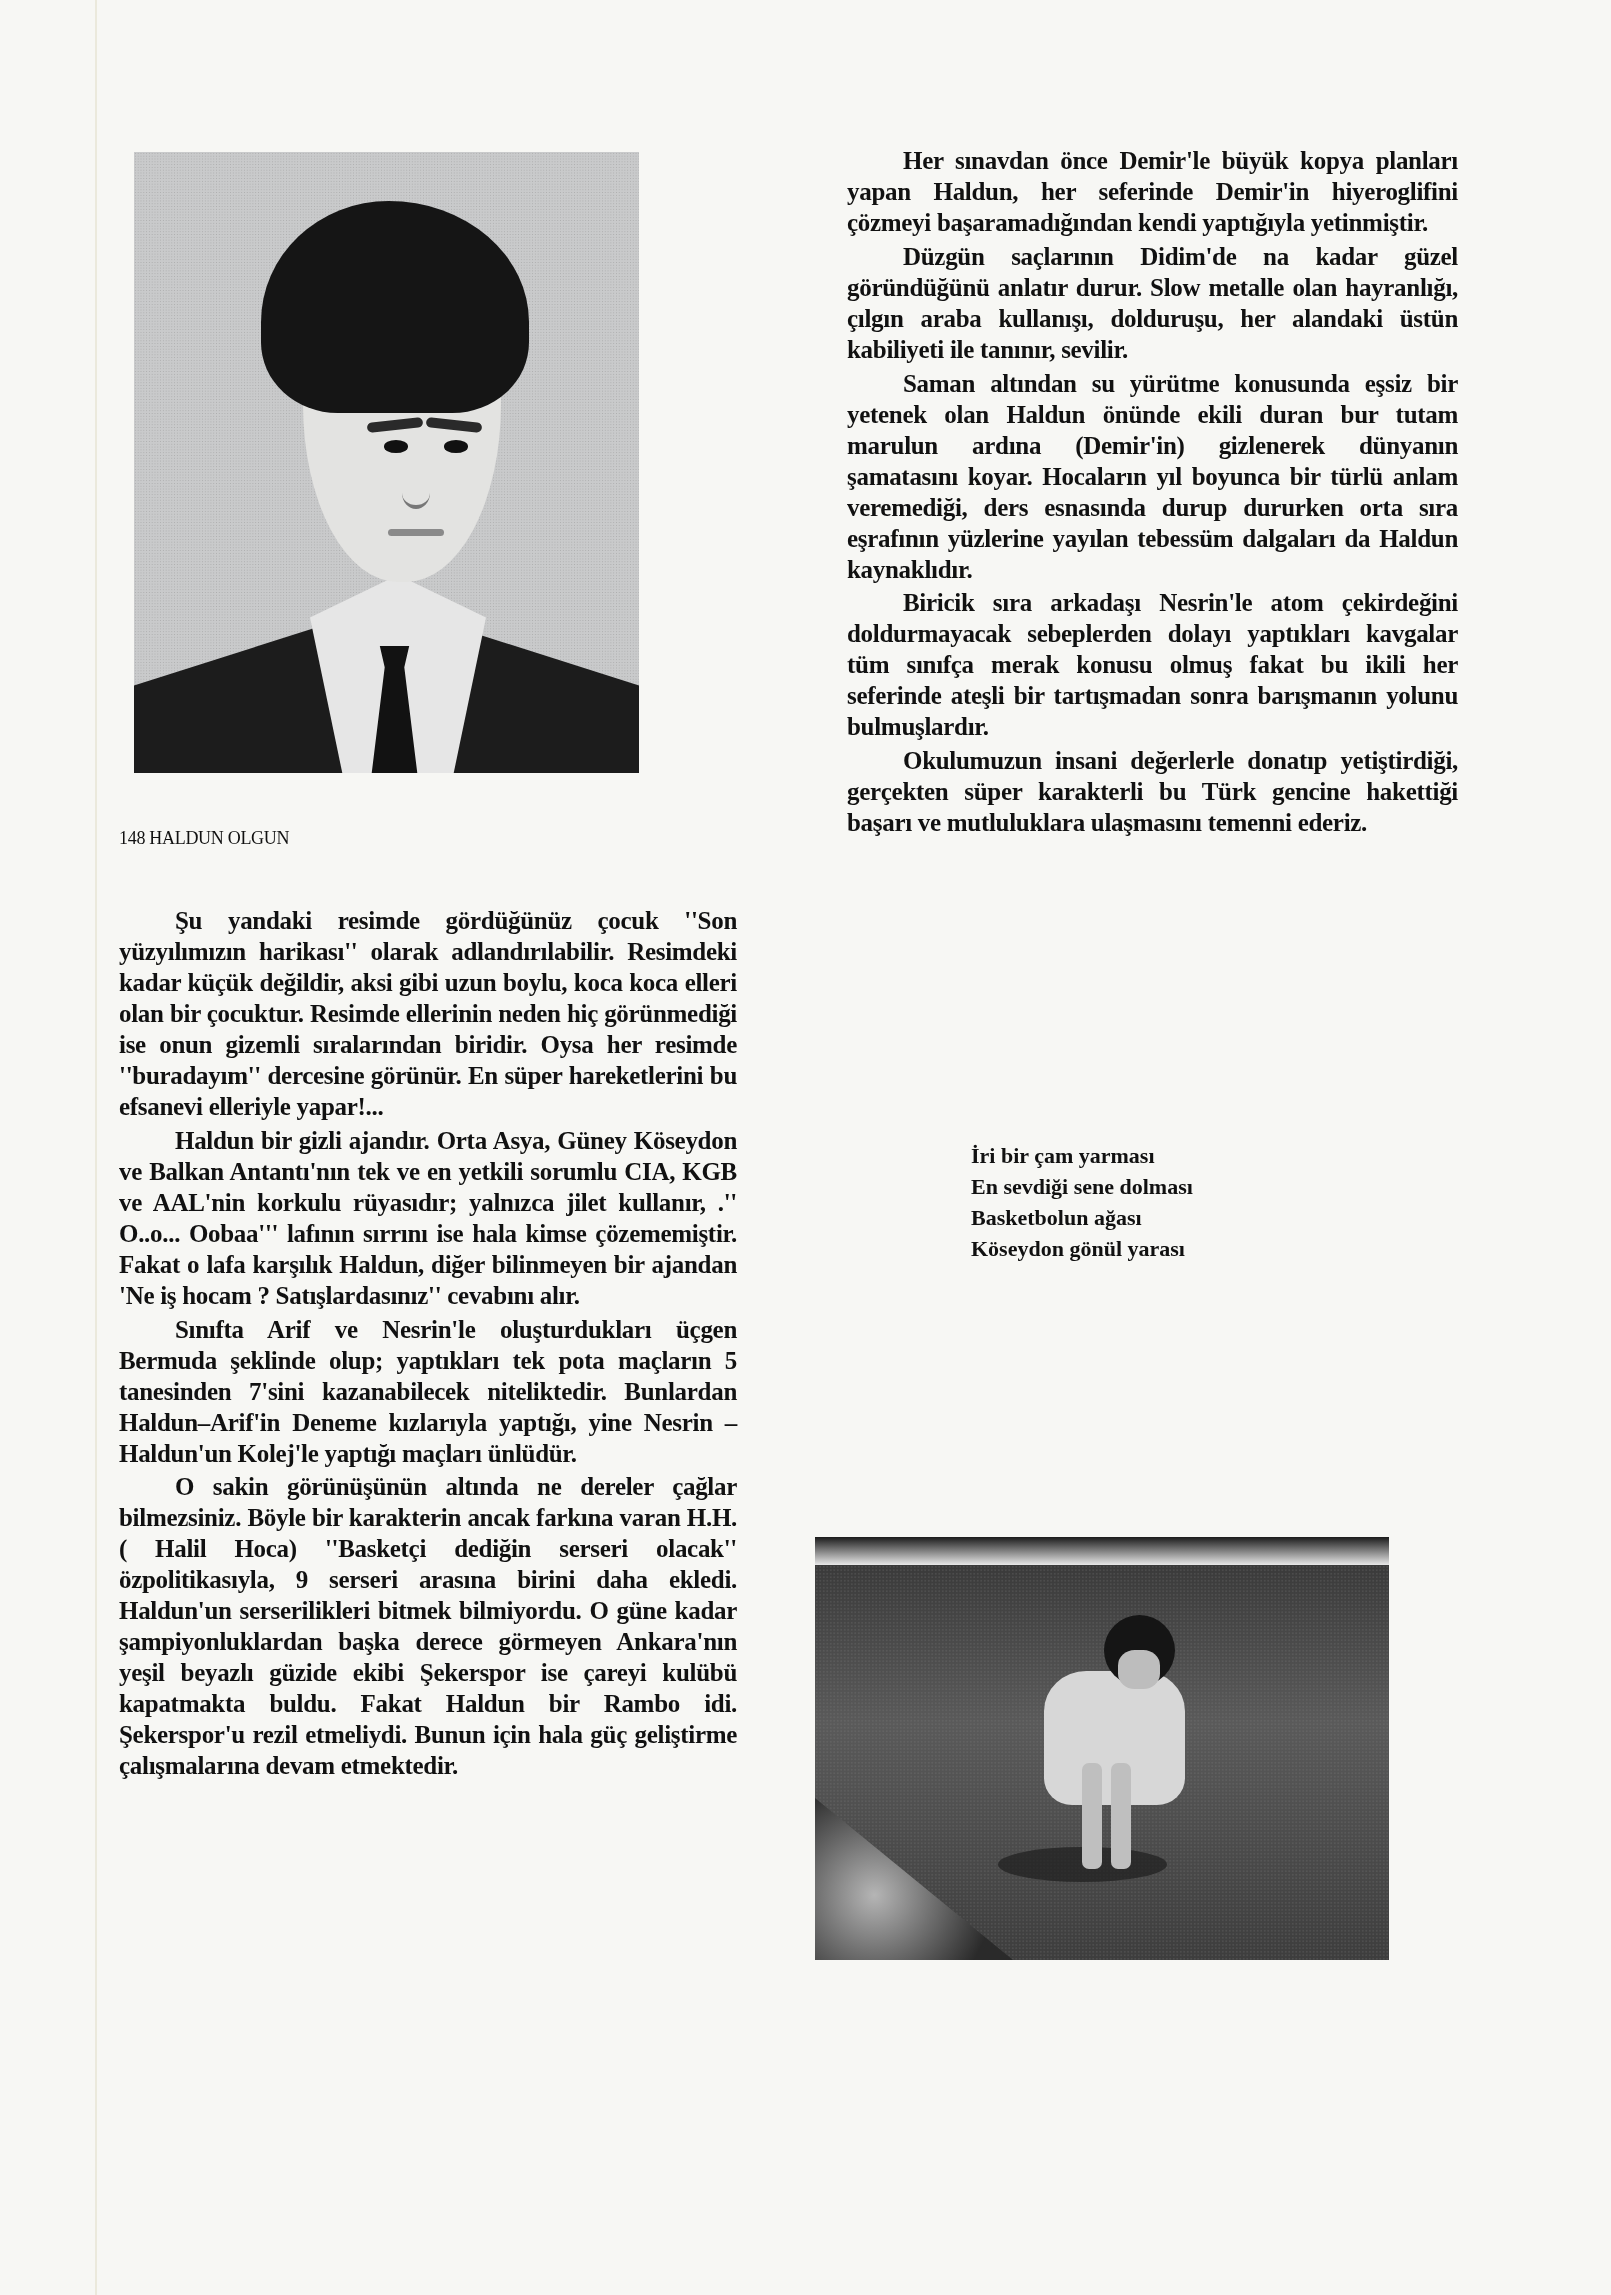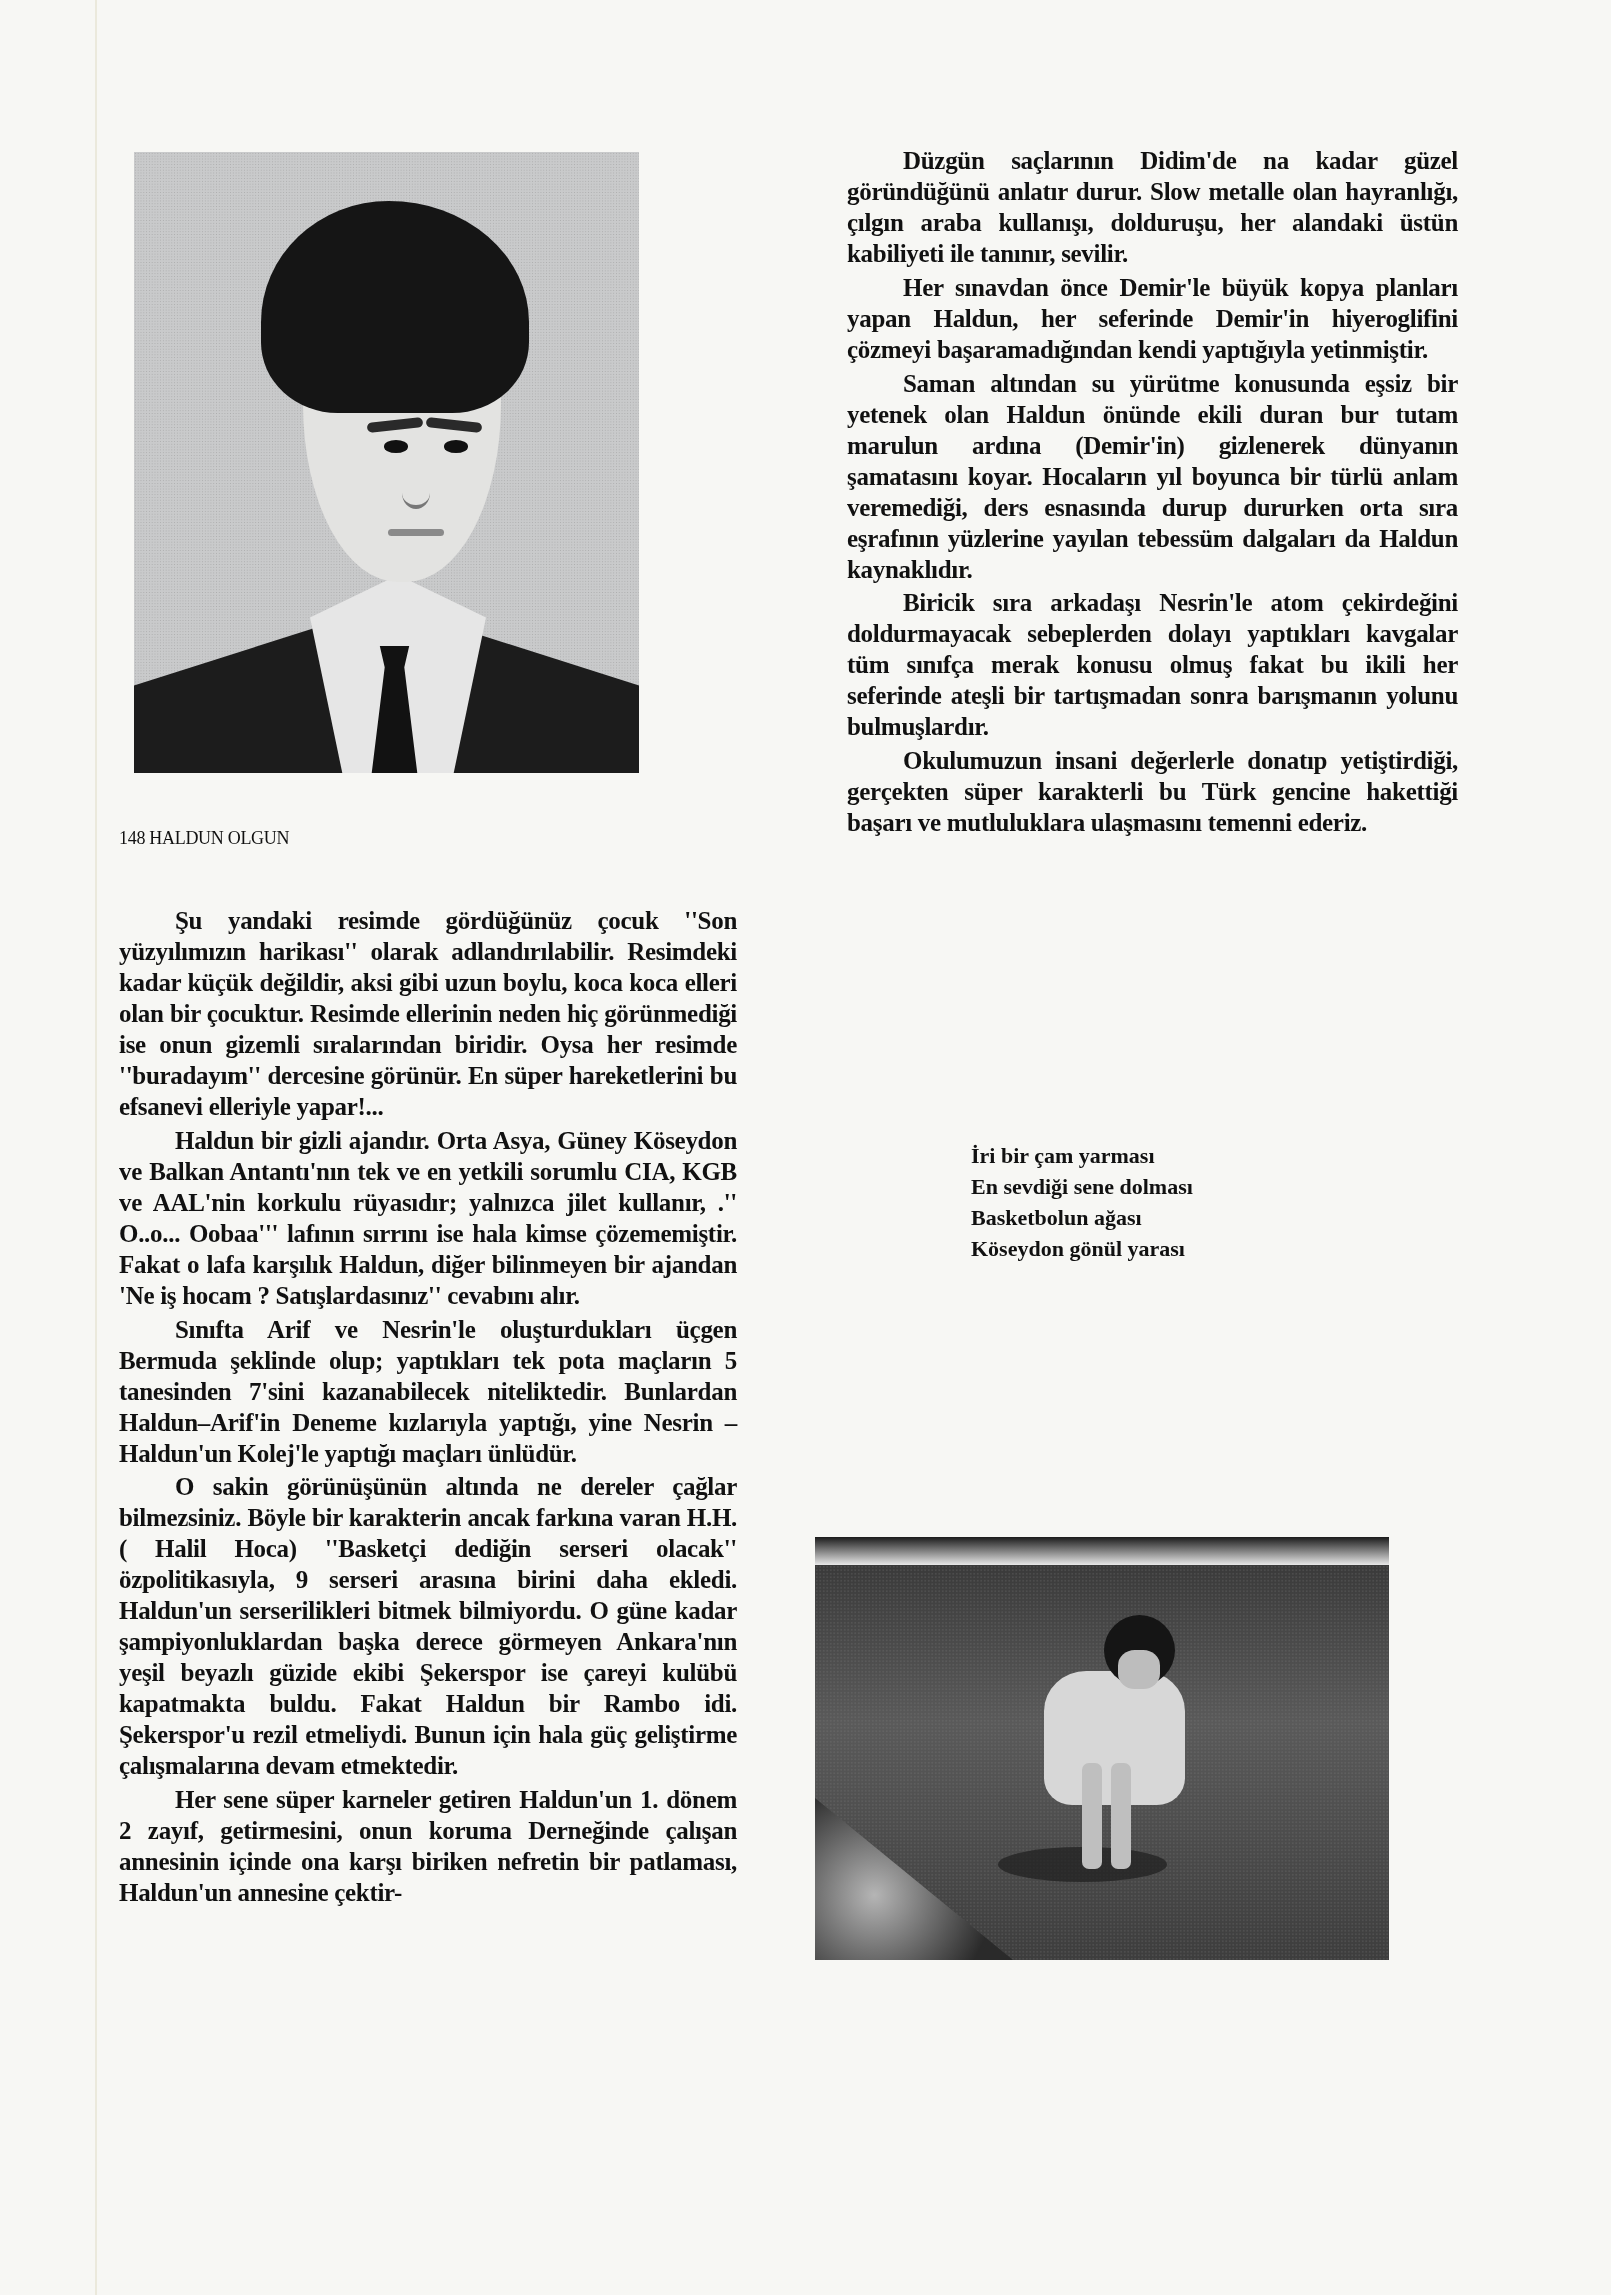--- a/index.html
+++ b/index.html
@@ -117,26 +117,25 @@
   </div>
   <div class="hair"></div>
 </div>
 
 <div class="col col-left">
   <p class="heading">148 HALDUN OLGUN</p>
   <p class="ind">Şu yandaki resimde gördüğünüz çocuk ''Son yüzyılımızın harikası'' olarak adlandırılabilir. Resimdeki kadar küçük değildir, aksi gibi uzun boylu, koca koca elleri olan bir çocuktur. Resimde ellerinin neden hiç görünmediği ise onun gizemli sıralarından biridir. Oysa her resimde ''buradayım'' dercesine görünür. En süper hareketlerini bu efsanevi elleriyle yapar!...</p>
   <p class="ind">Haldun bir gizli ajandır. Orta Asya, Güney Köseydon ve Balkan Antantı'nın tek ve en yetkili sorumlu CIA, KGB ve AAL'nin korkulu rüyasıdır; yalnızca jilet kullanır, .'' O..o... Oobaa''' lafının sırrını ise hala kimse çözememiştir. Fakat o lafa karşılık Haldun, diğer bilinmeyen bir ajandan 'Ne iş hocam ? Satışlardasınız'' cevabını alır.</p>
   <p class="ind">Sınıfta Arif ve Nesrin'le oluşturdukları üçgen Bermuda şeklinde olup; yaptıkları tek pota maçların 5 tanesinden 7'sini kazanabilecek niteliktedir. Bunlardan Haldun–Arif'in Deneme kızlarıyla yaptığı, yine Nesrin – Haldun'un Kolej'le yaptığı maçları ünlüdür.</p>
   <p class="ind">O sakin görünüşünün altında ne dereler çağlar bilmezsiniz. Böyle bir karakterin ancak farkına varan H.H. ( Halil Hoca) ''Basketçi dediğin serseri olacak'' özpolitikasıyla, 9 serseri arasına birini daha ekledi. Haldun'un serserilikleri bitmek bilmiyordu. O güne kadar şampiyonluklardan başka derece görmeyen Ankara'nın yeşil beyazlı güzide ekibi Şekerspor ise çareyi kulübü kapatmakta buldu. Fakat Haldun bir Rambo idi. Şekerspor'u rezil etmeliydi. Bunun için hala güç geliştirme çalışmalarına devam etmektedir.</p>
-  <p class="ind">Her sene süper karneler getiren Haldun'un 1. dönem 2 zayıf, getirmesini, onun koruma Derneğinde çalışan annesinin içinde ona karşı biriken nefretin bir patlaması, Haldun'un annesine çektir-</p>
 </div>
 
 <div class="col col-right">
+  <p class="ind">Her sınavdan önce Demir'le büyük kopya planları yapan Haldun, her seferinde Demir'in hiyeroglifini çözmeyi başaramadığından kendi yaptığıyla yetinmiştir.</p>
   <p class="ind">Düzgün saçlarının Didim'de na kadar güzel göründüğünü anlatır durur. Slow metalle olan hayranlığı, çılgın araba kullanışı, dolduruşu, her alandaki üstün kabiliyeti ile tanınır, sevilir.</p>
-  <p class="ind">Her sınavdan önce Demir'le büyük kopya planları yapan Haldun, her seferinde Demir'in hiyeroglifini çözmeyi başaramadığından kendi yaptığıyla yetinmiştir.</p>
   <p class="ind">Saman altından su yürütme konusunda eşsiz bir yetenek olan Haldun önünde ekili duran bur tutam marulun ardına (Demir'in) gizlenerek dünyanın şamatasını koyar. Hocaların yıl boyunca bir türlü anlam veremediği, ders esnasında durup dururken orta sıra eşrafının yüzlerine yayılan tebessüm dalgaları da Haldun kaynaklıdır.</p>
   <p class="ind">Biricik sıra arkadaşı Nesrin'le atom çekirdeğini doldurmayacak sebeplerden dolayı yaptıkları kavgalar tüm sınıfça merak konusu olmuş fakat bu ikili her seferinde ateşli bir tartışmadan sonra barışmanın yolunu bulmuşlardır.</p>
   <p class="ind">Okulumuzun insani değerlerle donatıp yetiştirdiği, gerçekten süper karakterli bu Türk gencine hakettiği başarı ve mutluluklara ulaşmasını temenni ederiz.</p>
 </div>
 
 <div class="poem">
   <div>İri bir çam yarması</div>
   <div>En sevdiği sene dolması</div>
   <div>Basketbolun ağası</div>
   <div>Köseydon gönül yarası</div>

